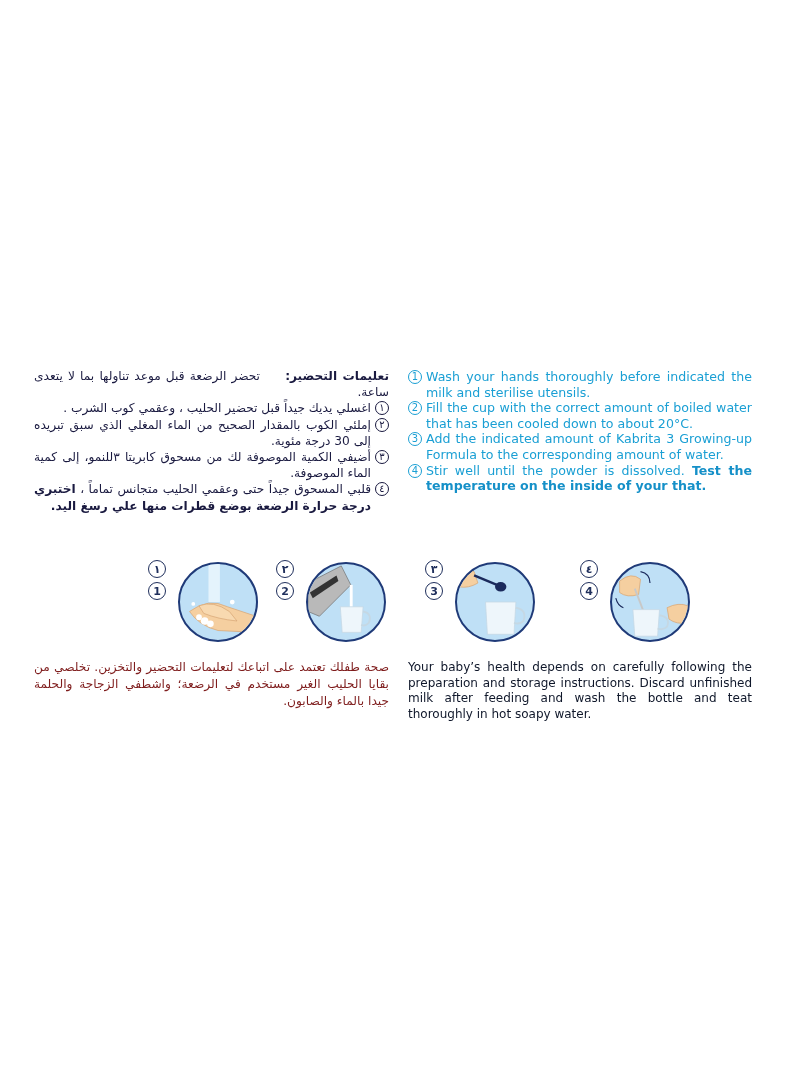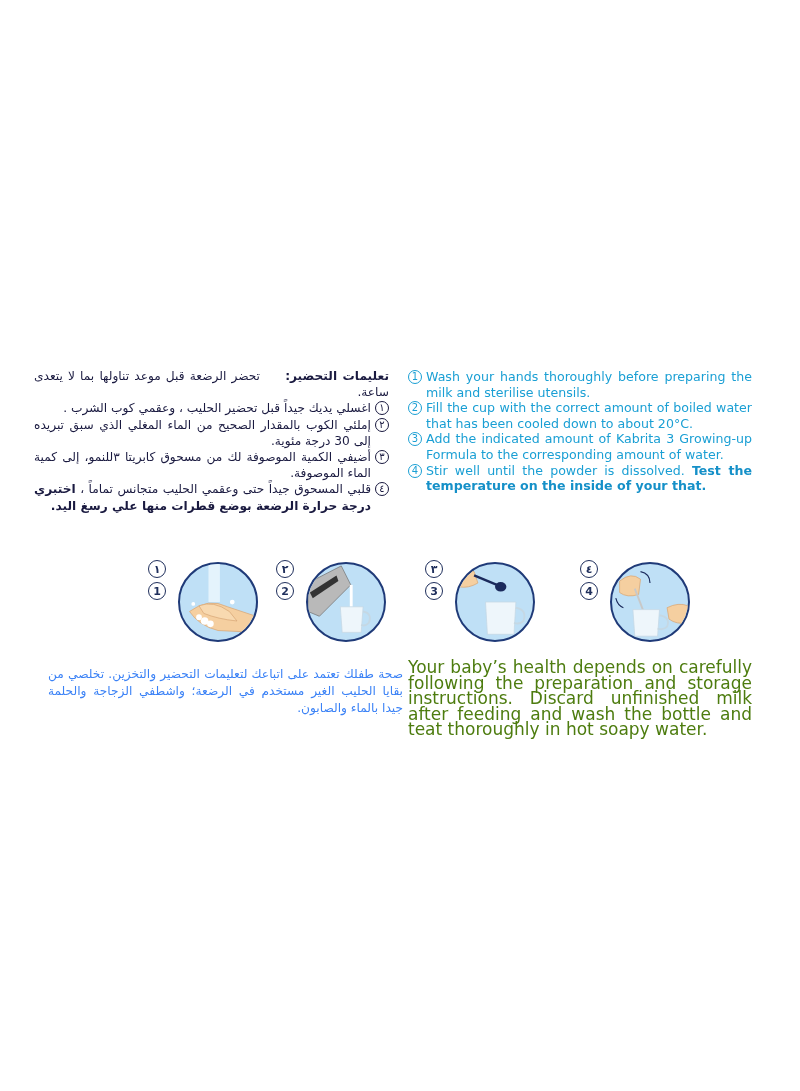--- a/index.html
+++ b/index.html
@@ -8,35 +8,35 @@
   .col-ar { position:absolute; left:34px; top:368px; width:355px; color:#1a1a40; font-family:"DejaVu Sans", sans-serif; font-size:12.2px; line-height:16.2px; direction:rtl; text-align:justify; }
   .en-title { font-weight:bold; color:#1590c8; }
   .en-bold { font-weight:bold; color:#1590c8; }
   .ar-title { font-weight:bold;margin-left:20px; }
   .ar-bold { font-weight:bold; }
   .step { display:flex; align-items:flex-start; }
   .num { flex:0 0 auto; display:inline-flex; align-items:center; justify-content:center; width:14px; height:14px; border:1.4px solid currentColor; border-radius:50%; font-size:10px; line-height:1; margin-top:1px; box-sizing:border-box; }
   .col-en .num { margin-right:4px; }
   .col-ar .num { margin-left:4px; }
   .step-text { flex:1 1 auto; }
-  .footer-en { position:absolute; left:408px; top:660px; width:344px; color:#4d7c0f; font-size:17px; line-height:15.6px; text-align:justify; }
-  .footer-ar { position:absolute; left:48px; top:659px; width:355px; color:#3b82f6; font-size:12.2px; line-height:17px; direction:rtl; text-align:justify;margin-top:7px; }
+  .footer-en { position:absolute; left:408px; top:660px; width:344px; color:#0f172a; font-size:12px; line-height:15.6px; text-align:justify; }
+  .footer-ar { position:absolute; left:34px; top:659px; width:355px; color:#7f1d1d; font-size:12.2px; line-height:17px; direction:rtl; text-align:justify; }
   .icon-group { position:absolute; top:560px; width:120px; height:90px; }
   .icon-nums { position:absolute; left:0; top:0; width:22px; }
   .badge { width:18px; height:18px; border:1.6px solid #1f2f5c; border-radius:50%; display:flex; align-items:center; justify-content:center; font-size:11px; font-weight:bold; color:#1f2f5c; box-sizing:border-box; background:#fff; margin-bottom:4px; }
   .circle { position:absolute; left:30px; top:2px; width:80px; height:80px; border-radius:50%; background:#bfe0f6; border:2.5px solid #1f3a78; box-sizing:border-box; overflow:hidden; }
   .circle svg { width:100%; height:100%; display:block; }
 </style>
 </head>
 <body>
 
 <div class="col-en">
   <div class="step">
     <span class="num">1</span>
-    <span class="step-text">Wash your hands thoroughly before preparing the milk and sterilise utensils.</span>
+    <span class="step-text">Wash your hands thoroughly before indicated the milk and sterilise utensils.</span>
   </div>
   <div class="step">
     <span class="num">2</span>
     <span class="step-text">Fill the cup with the correct amount of boiled water that has been cooled down to about 20°C.</span>
   </div>
   <div class="step">
     <span class="num">3</span>
     <span class="step-text">Add the indicated amount of Kabrita 3 Growing-up Formula to the corresponding amount of water.</span>
   </div>
   <div class="step">

